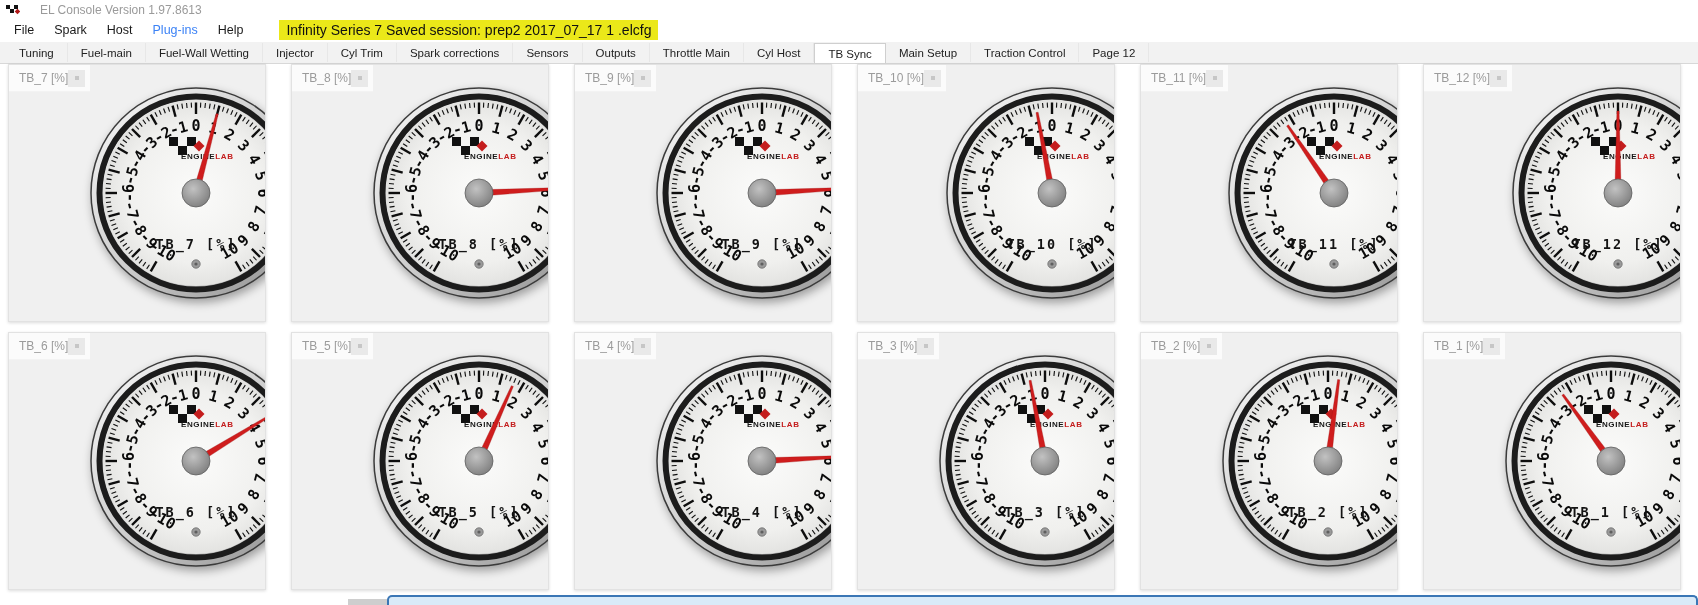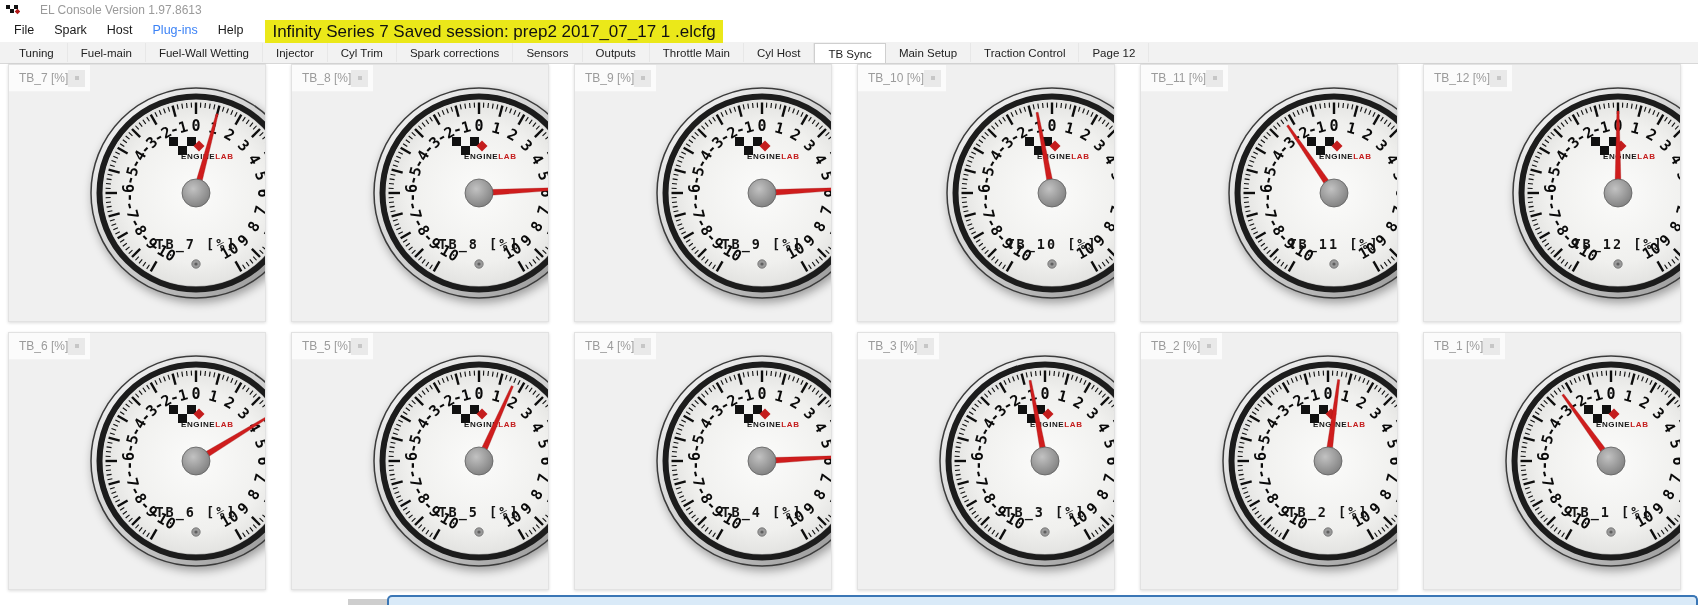--- a/index.html
+++ b/index.html
@@ -7,21 +7,21 @@
     width:1698px;height:605px;overflow:hidden;position:relative;
     background:#ffffff;font-family:"Liberation Sans",sans-serif;
   }
   
   .titlebar{height:20px;display:flex;align-items:center;padding-left:6px;gap:20px;background:#fff}
   .title-text{color:#9a9a9a;font-size:12px}
   
   .menubar{height:22px;display:flex;align-items:flex-start;padding-left:4px;background:#fff}
   .menu-item{font-size:12.5px;color:#1a1a1a;padding:3px 10px;cursor:default}
   .menu-item.disabled{color:#3b82f6}
-  .session-label{font-size:17px;color:#111;padding:2px 7px;margin-left:12px;white-space:nowrap}
+  .session-label{font-size:14px;color:#111;padding:2px 7px;margin-left:26px;white-space:nowrap}
   
   .tabbar{height:21px;background:#f2f2f2;display:flex;align-items:center;border-bottom:1px solid #d8d8d8;padding-left:6px}
   .tab{font-size:11.5px;color:#222;padding:4px 13px 3px;background:#f2f2f2;border-right:1px solid #e7e7e7;white-space:nowrap}
   .tab.active{background:#fff;font-weight:normal;border:1px solid #cfcfcf;border-bottom:none;margin-bottom:-1px}
   
   .grid{position:absolute;top:64px;left:8px;display:grid;
         grid-template-columns:repeat(6,258px);grid-auto-rows:258px;column-gap:25px;row-gap:10px}
   .panel{background:#f0f0f0;border:1px solid #e2e2e2;box-shadow:0 1px 3px rgba(0,0,0,.14);
          display:flex;flex-direction:row;overflow:hidden}
   .panel-header{height:26px;flex:none;background:#fbfbfb;border-bottom:1px solid #f3f3f3;

